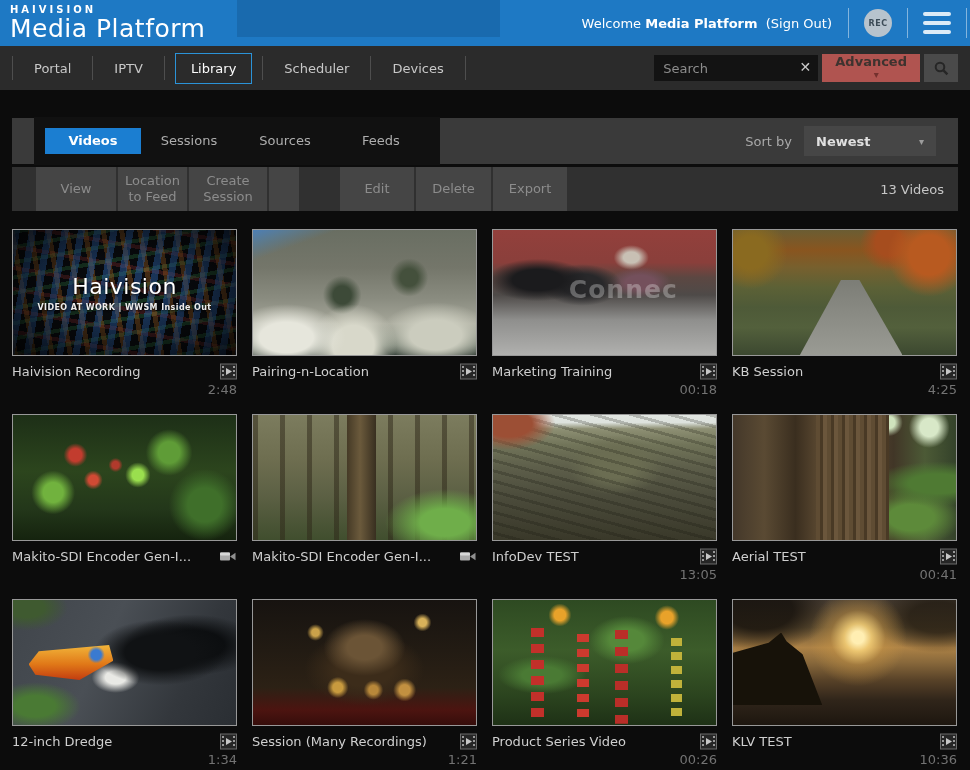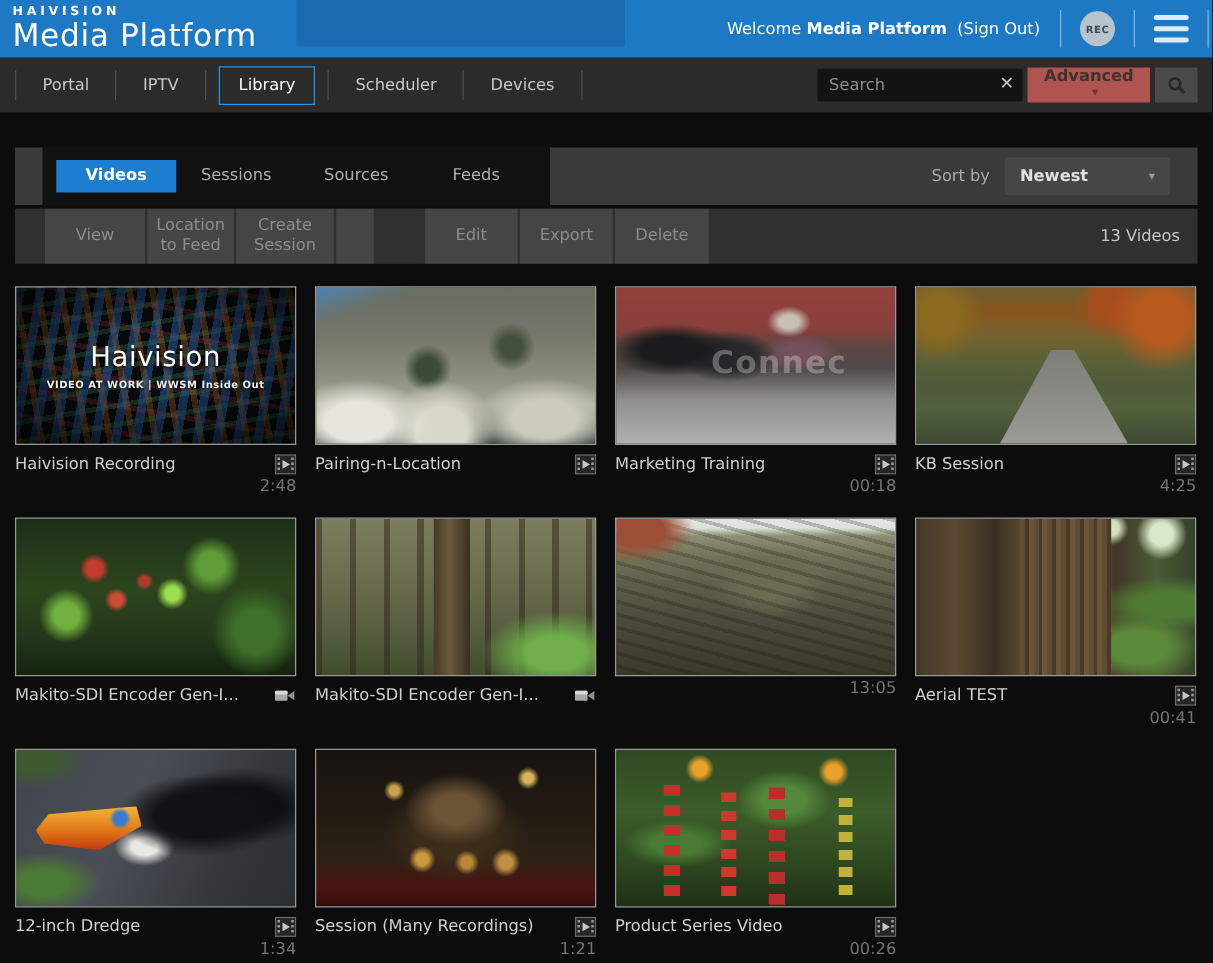--- a/index.html
+++ b/index.html
@@ -238,22 +238,22 @@
   </div>
 </div>
 
 <div class="toolbar">
   <div class="tbtn w-view">View</div>
   <div class="tbtn w-pub">Location to Feed</div>
   <div class="tbtn w-create">Create Session</div>
   <div class="tbtn w-stub"></div>
   <div class="tbgap"></div>
   <div class="tbtn w-edit">Edit</div>
+  <div class="tbtn w-del">Delete</div>
   <div class="tbtn w-exp">Export</div>
-  <div class="tbtn w-del">Delete</div>
   <div class="tb-count">13 Videos</div>
 </div>
 
 <div class="grid">
 
   <div class="card">
     <div class="thumb t1">
       <div class="ovl">
         <span class="big">Haivision</span>
         <span class="sub">VIDEO AT WORK | WWSM Inside Out</span>
@@ -364,20 +364,35 @@
             <rect x="1" y="3.5" width="10" height="3" rx="1" fill="#d6d6d6"></rect>
             <polygon points="11,7.5 16.5,3.8 16.5,11.2" fill="#8f8f8f"></polygon>
           </svg>
         </span>
     </div>
     <div class="vdur"></div>
   </div>
 
   <div class="card">
     <div class="thumb t7"></div>
+    <div class="meta">
+      <span class="vtitle">InfoDev TEST</span>
+      <span class="vicon">
+          <svg width="17" height="17" viewBox="0 0 17 17">
+            <rect x="0.5" y="1" width="16" height="15" fill="#262626" stroke="#6a6a6a" stroke-width="1"></rect>
+            <rect x="2" y="3" width="2" height="2" fill="#9a9a9a"></rect>
+            <rect x="2" y="7" width="2" height="2" fill="#9a9a9a"></rect>
+            <rect x="2" y="11" width="2" height="2" fill="#9a9a9a"></rect>
+            <rect x="13" y="3" width="2" height="2" fill="#9a9a9a"></rect>
+            <rect x="13" y="7" width="2" height="2" fill="#9a9a9a"></rect>
+            <rect x="13" y="11" width="2" height="2" fill="#9a9a9a"></rect>
+            <polygon points="6,5 12,8.5 6,12" fill="#c6c6c6"></polygon>
+          </svg>
+        </span>
+    </div>
     <div class="vdur">13:05</div>
   </div>
 
   <div class="card">
     <div class="thumb t8"></div>
     <div class="meta">
       <span class="vtitle">Aerial TEST</span>
       <span class="vicon">
           <svg width="17" height="17" viewBox="0 0 17 17">
             <rect x="0.5" y="1" width="16" height="15" fill="#262626" stroke="#6a6a6a" stroke-width="1"></rect>
@@ -447,14 +462,33 @@
             <rect x="13" y="3" width="2" height="2" fill="#9a9a9a"></rect>
             <rect x="13" y="7" width="2" height="2" fill="#9a9a9a"></rect>
             <rect x="13" y="11" width="2" height="2" fill="#9a9a9a"></rect>
             <polygon points="6,5 12,8.5 6,12" fill="#c6c6c6"></polygon>
           </svg>
         </span>
     </div>
     <div class="vdur">00:26</div>
   </div>
 
+  <div class="card">
+    <div class="thumb t12"></div>
+    <div class="meta">
+      <span class="vtitle">KLV TEST</span>
+      <span class="vicon">
+          <svg width="17" height="17" viewBox="0 0 17 17">
+            <rect x="0.5" y="1" width="16" height="15" fill="#262626" stroke="#6a6a6a" stroke-width="1"></rect>
+            <rect x="2" y="3" width="2" height="2" fill="#9a9a9a"></rect>
+            <rect x="2" y="7" width="2" height="2" fill="#9a9a9a"></rect>
+            <rect x="2" y="11" width="2" height="2" fill="#9a9a9a"></rect>
+            <rect x="13" y="3" width="2" height="2" fill="#9a9a9a"></rect>
+            <rect x="13" y="7" width="2" height="2" fill="#9a9a9a"></rect>
+            <rect x="13" y="11" width="2" height="2" fill="#9a9a9a"></rect>
+            <polygon points="6,5 12,8.5 6,12" fill="#c6c6c6"></polygon>
+          </svg>
+        </span>
+    </div>
+    <div class="vdur">10:36</div>
+  </div>
 
 </div>
 
 </body></html>

